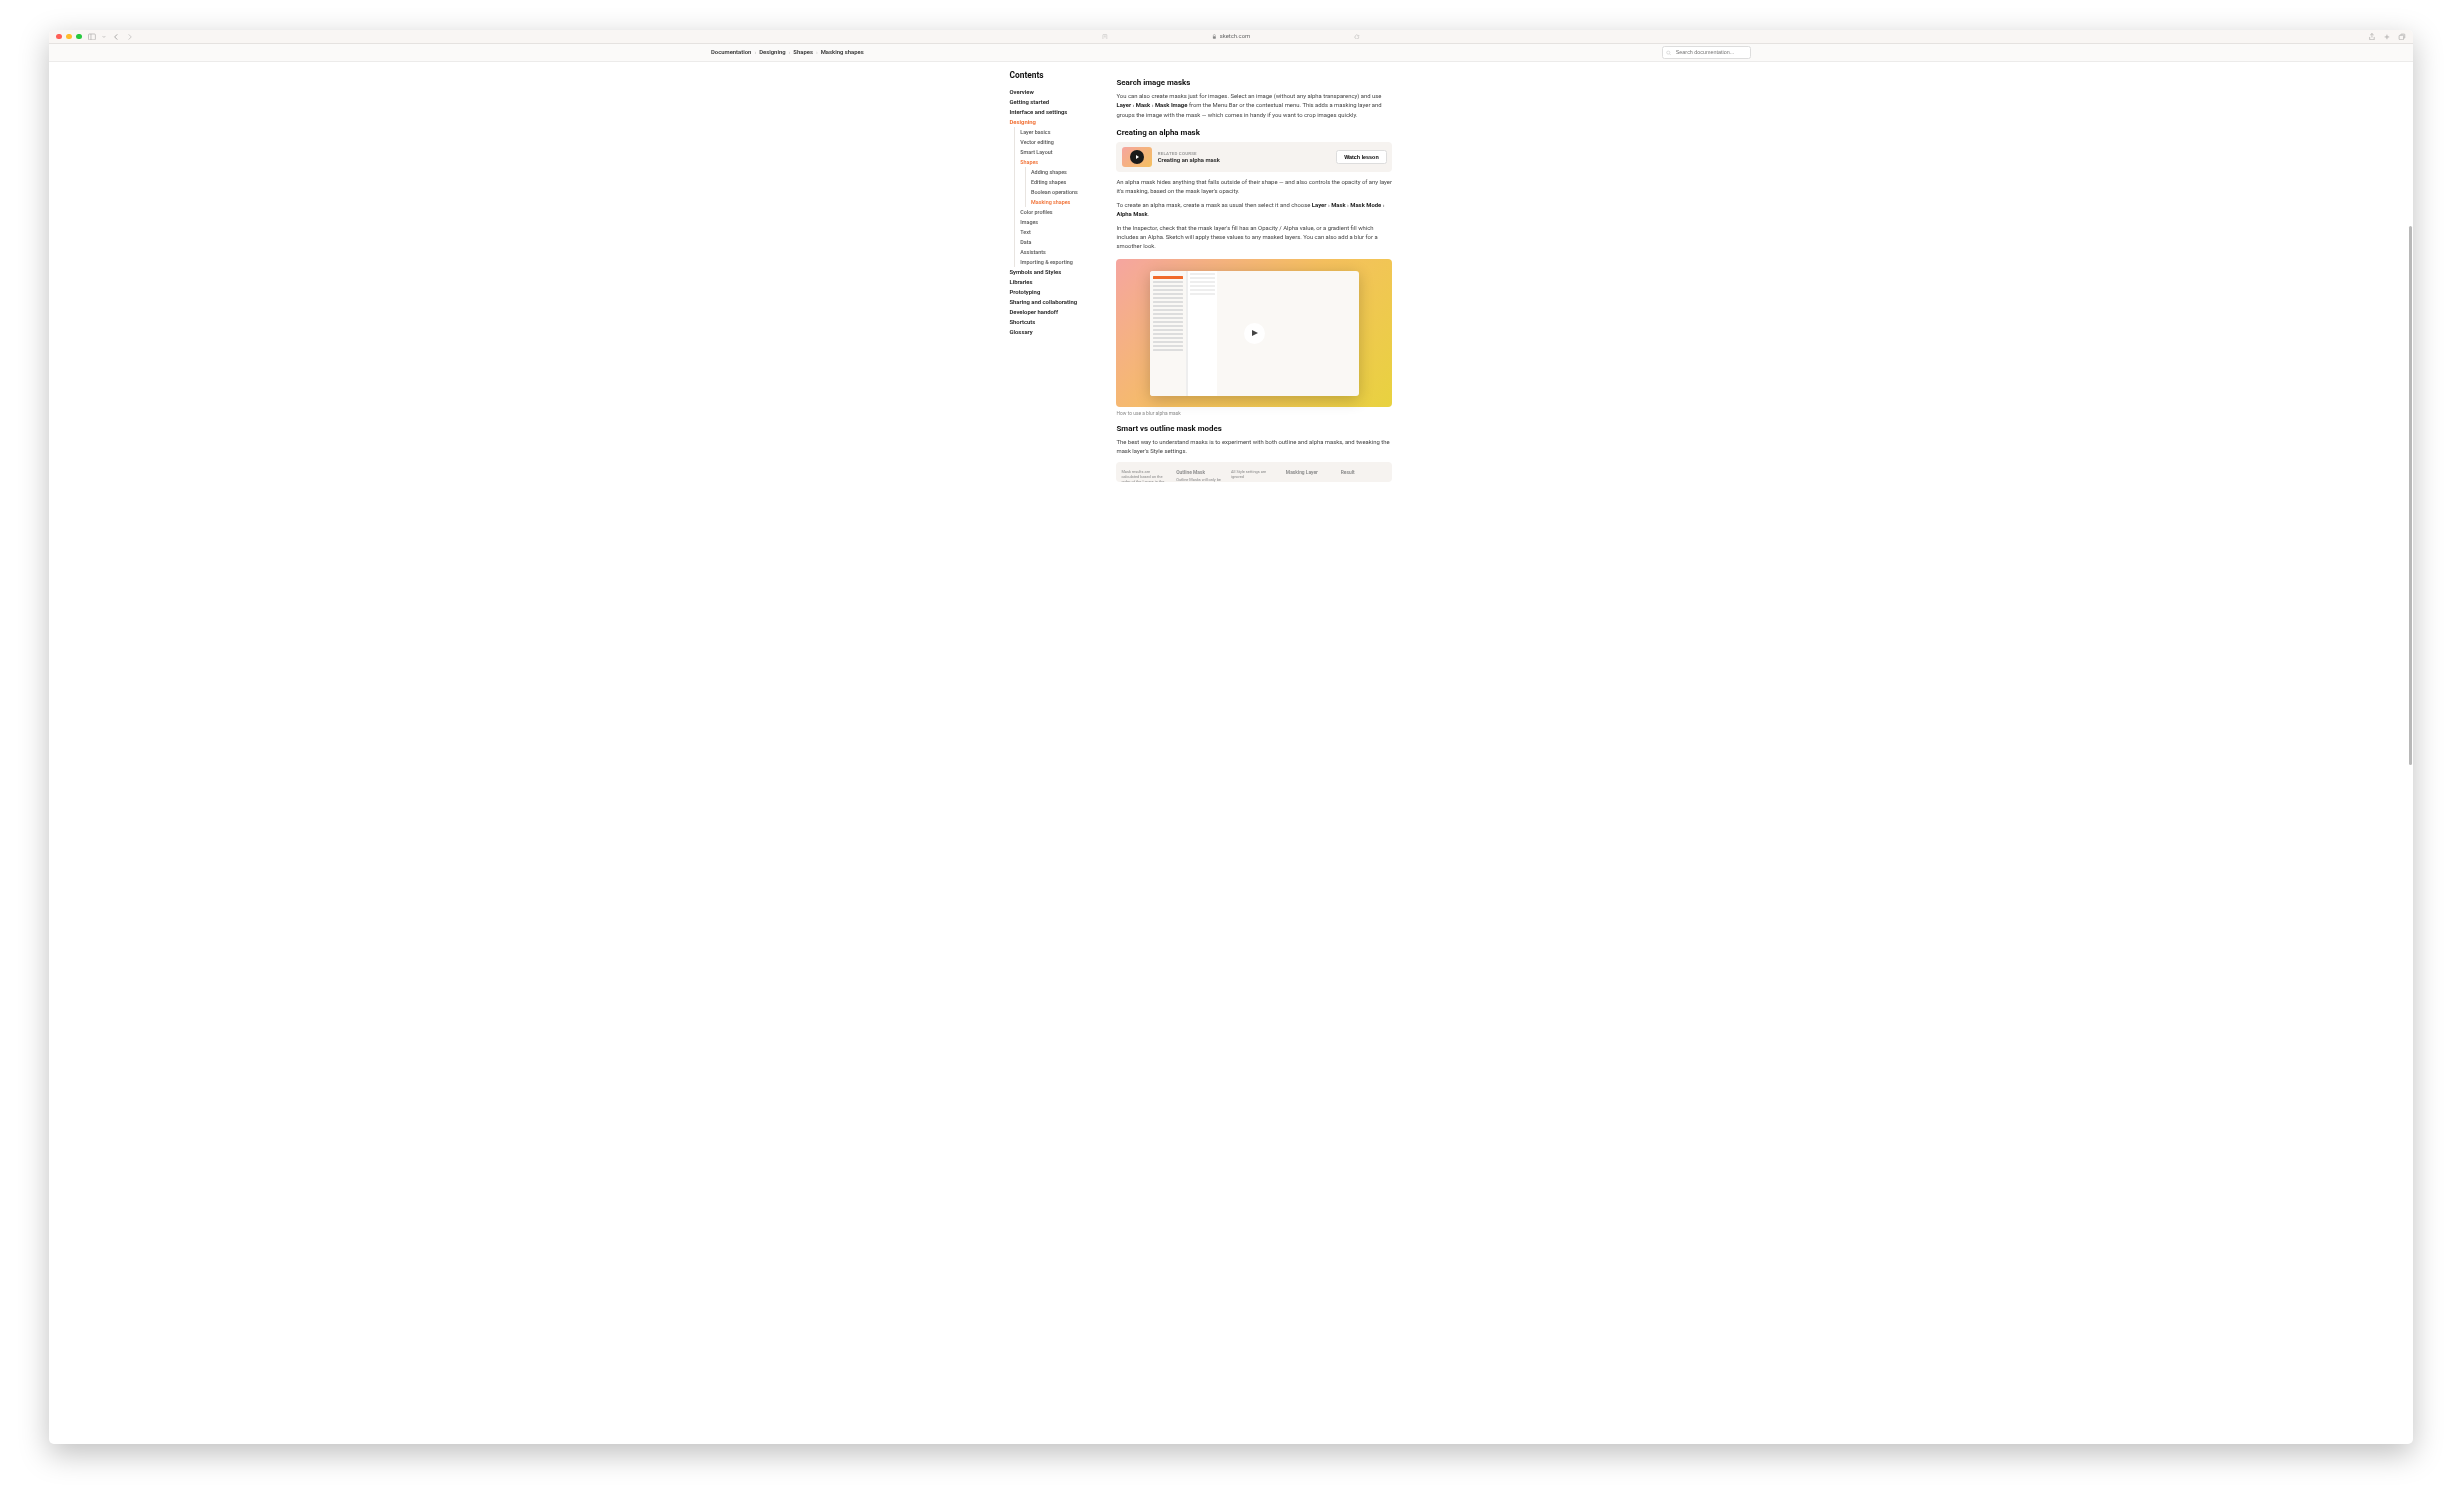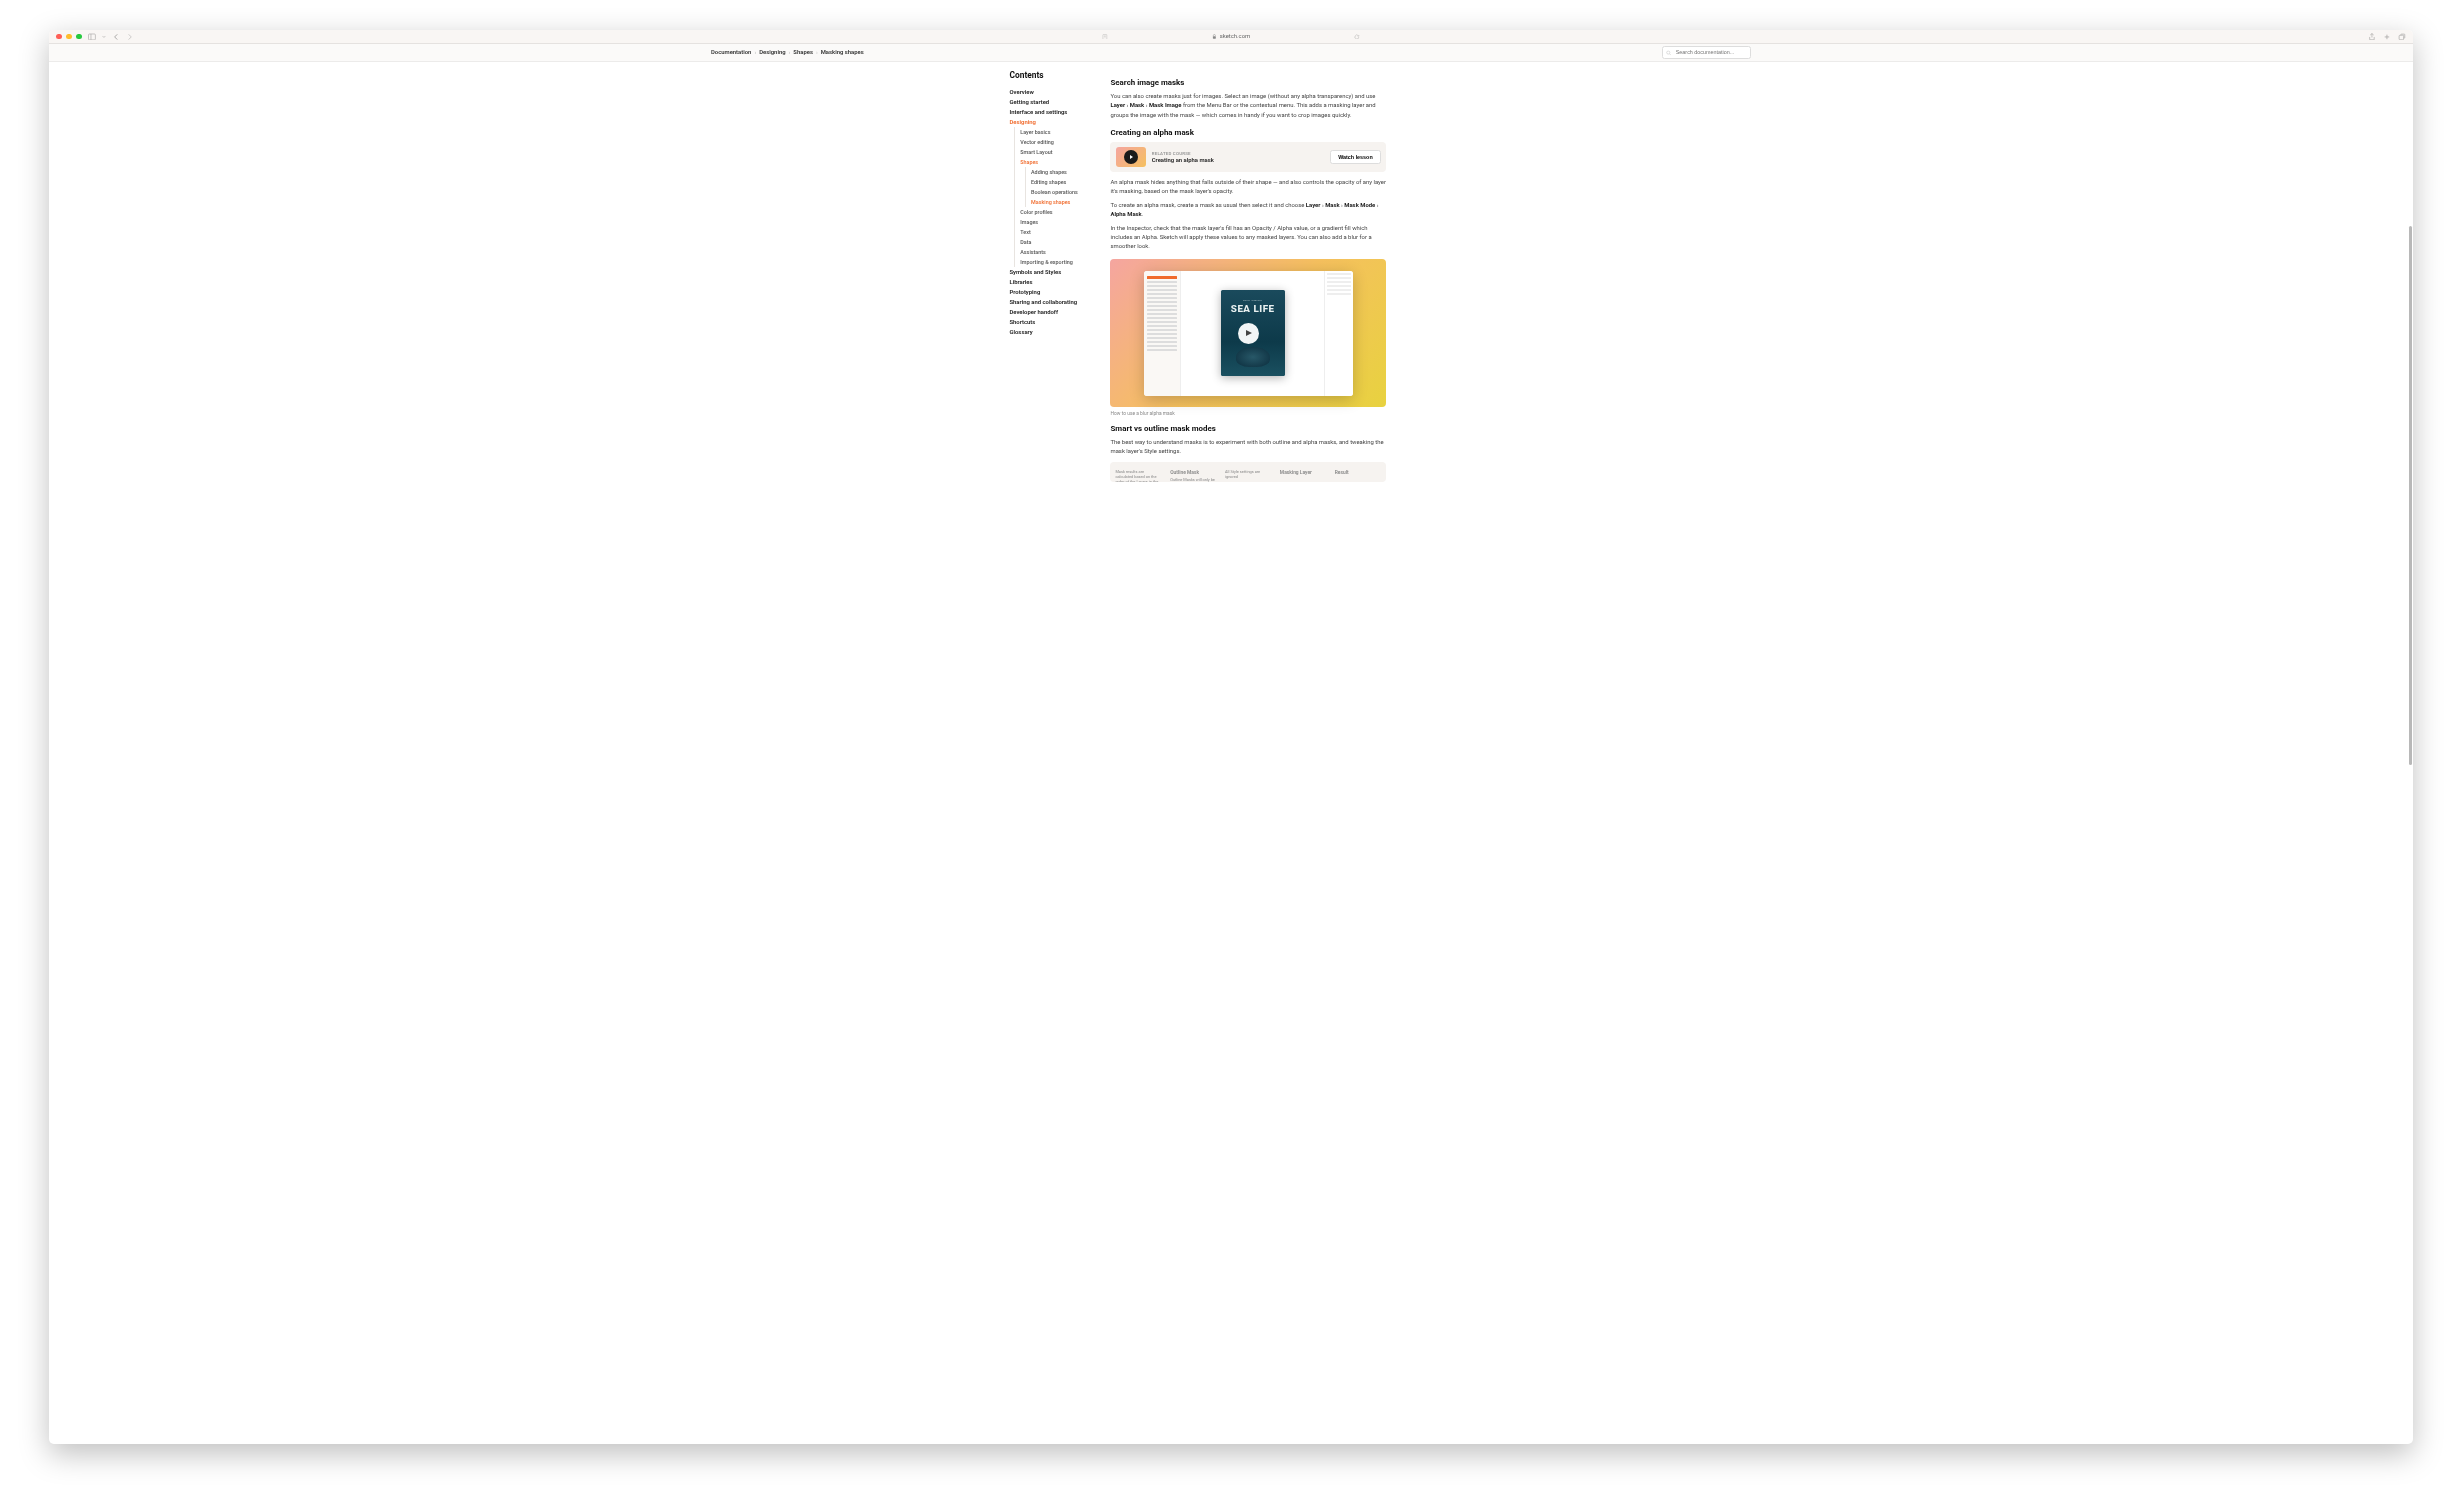--- a/index.html
+++ b/index.html
@@ -14,21 +14,21 @@
 .tb-center{position:absolute;left:50%;transform:translateX(-50%);display:flex;align-items:center;gap:3px;color:#666;font-size:5.9px}
 .tb-right{margin-left:auto;display:flex;gap:6.9px}
 .lock{width:4.9px;height:4.9px;display:inline-block}
 .topbar{height:17.7px;background:#fbfaf9;display:flex;align-items:center;padding:0 28%;justify-content:space-between;border-bottom:0.5px solid rgba(0,0,0,.06)}
 .breadcrumb{display:flex;align-items:center;gap:3px;font-size:5.9px;font-weight:600;color:#333}
 .breadcrumb .sep{color:#bbb;font-weight:400}
 .search{position:relative}
 .search input{padding:2.5px 4.9px 2.5px 12.8px;border:0.5px solid #ddd;border-radius:2.5px;font-size:5.4px;width:89px;background:#fff}
 .search .mag{position:absolute;left:3.9px;top:50%;transform:translateY(-50%);width:5.4px;height:5.4px;opacity:.5}
 .content{flex:1;overflow-y:auto;display:flex;justify-content:center;padding:8.9px 0}
-.layout{display:flex;max-width:443px;width:70%;gap:12px}
+.layout{display:flex;max-width:443px;width:70%;gap:18px}
 .sidebar{flex:0 0 89px}
 .sidebar h3{font-size:8.4px;font-weight:700;margin-bottom:6.9px;color:#111}
 .nav a{display:block;padding:2px 0;font-size:5.9px;font-weight:600;color:#222;text-decoration:none}
 .nav .active{color:#f06a2b}
 .nav .sub{margin-left:4.9px;border-left:0.5px solid #e8e4e0;padding-left:4.9px}
 .nav .sub a{font-weight:500;color:#555;font-size:5.4px}
 .nav .sub .active{color:#f06a2b}
 .nav .sub2{margin-left:4.9px;border-left:0.5px solid #e8e4e0;padding-left:4.9px}
 .main{flex:1;max-width:276px}
 .main h2{font-size:7.9px;font-weight:700;margin:7.9px 0 4.9px;color:#111}
@@ -237,27 +237,20 @@
                   <div class="row"></div>
                   <div class="row"></div>
                   <div class="row"></div>
                   <div class="row"></div>
                   <div class="row"></div>
                   <div class="row"></div>
                   <div class="row"></div>
                   <div class="row"></div>
                   <div class="row"></div>
               </div>
-              <div class="mock-canvas">
-                <div class="book">
-                  <div class="sub">ERIC WALES</div>
-                  <div class="ttl">SEA LIFE</div>
-                  <div class="turtle"></div>
-                </div>
-              </div>
               <div class="mock-insp">
                 <div class="bar"></div>
                   <div class="bar"></div>
                   <div class="bar"></div>
                   <div class="bar"></div>
                   <div class="bar"></div>
                   <div class="bar"></div>
               </div>
             </div>
             <div class="playbig"></div>

